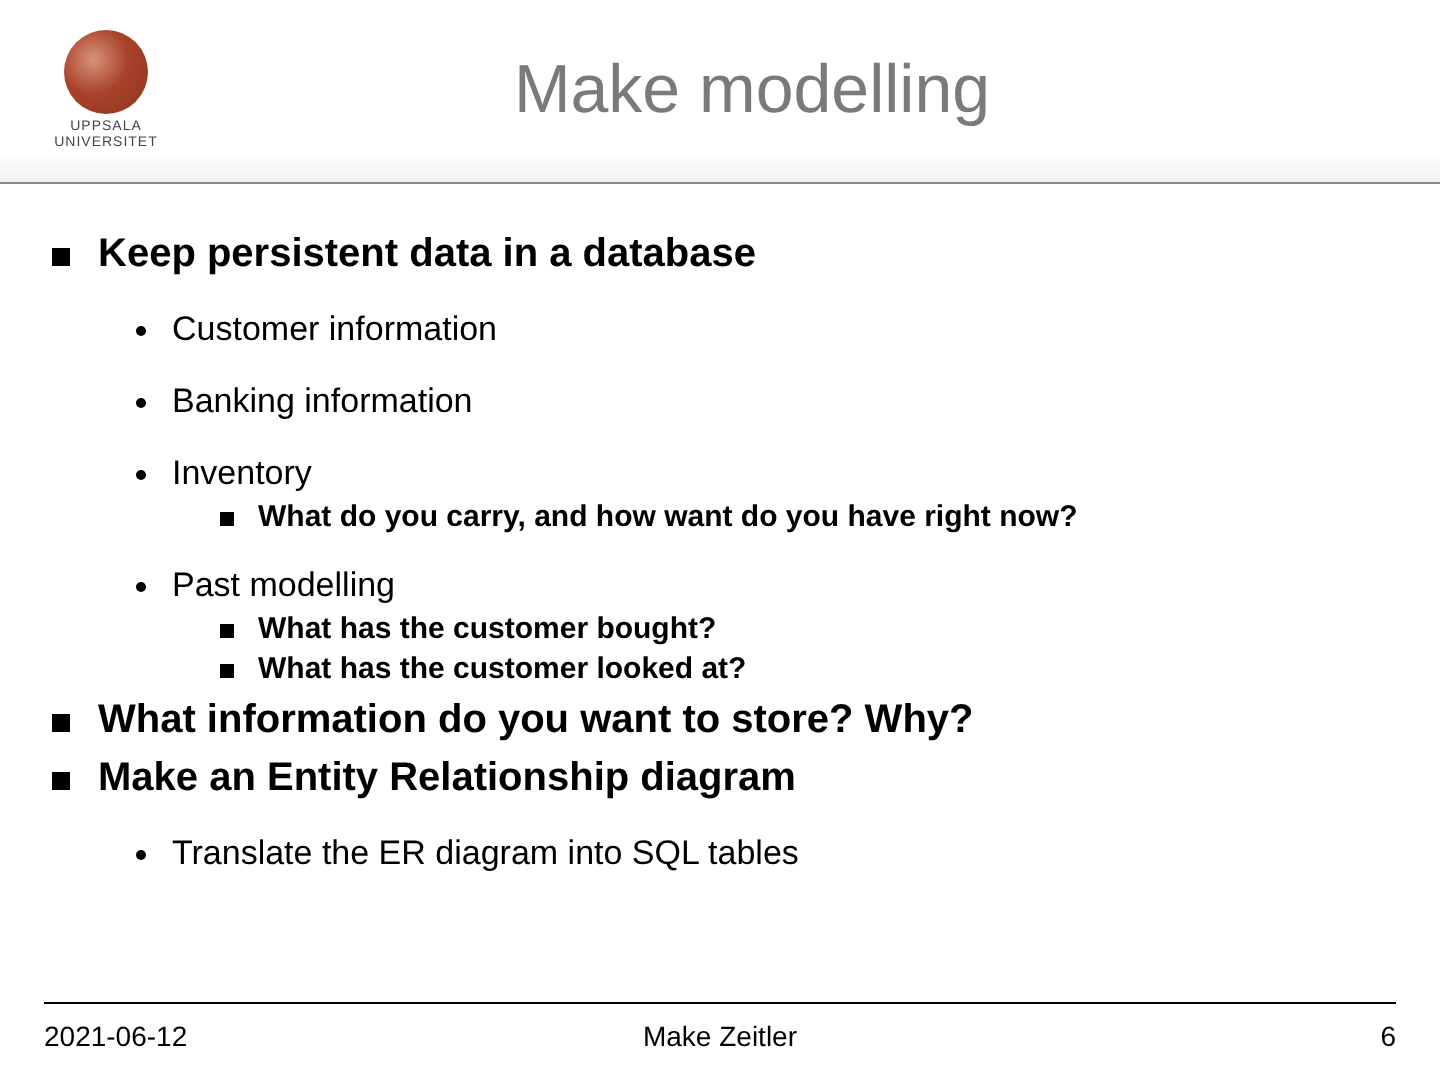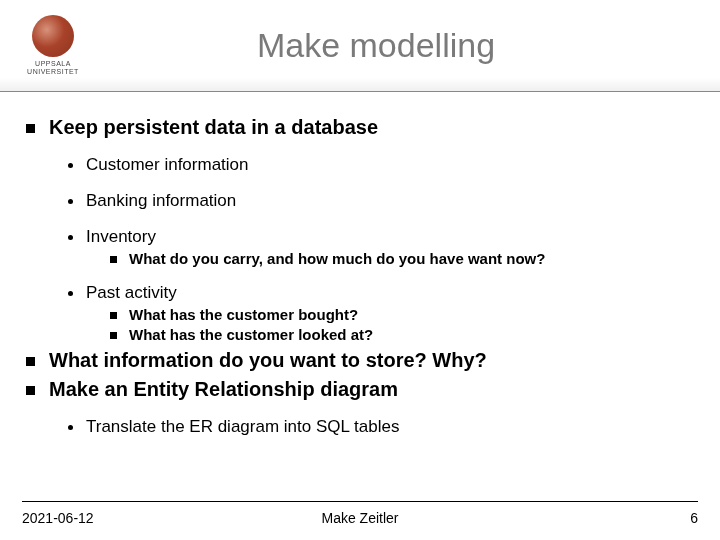--- a/index.html
+++ b/index.html
@@ -146,25 +146,25 @@
   <div class="l2">
       <span class="dot"></span>
       <span>Banking information</span>
     </div>
   <div class="l2">
       <span class="dot"></span>
       <span>Inventory</span>
     </div>
   <div class="l3">
       <span class="sq"></span>
-      <span>What do you carry, and how much do you have want now?</span>
+      <span>What do you carry, and how want do you have right now?</span>
     </div>
   <div class="l2">
       <span class="dot"></span>
-      <span>Past activity</span>
+      <span>Past modelling</span>
     </div>
   <div class="l3">
       <span class="sq"></span>
       <span>What has the customer bought?</span>
     </div>
   <div class="l3">
       <span class="sq"></span>
       <span>What has the customer looked at?</span>
     </div>
   <div class="l1">

